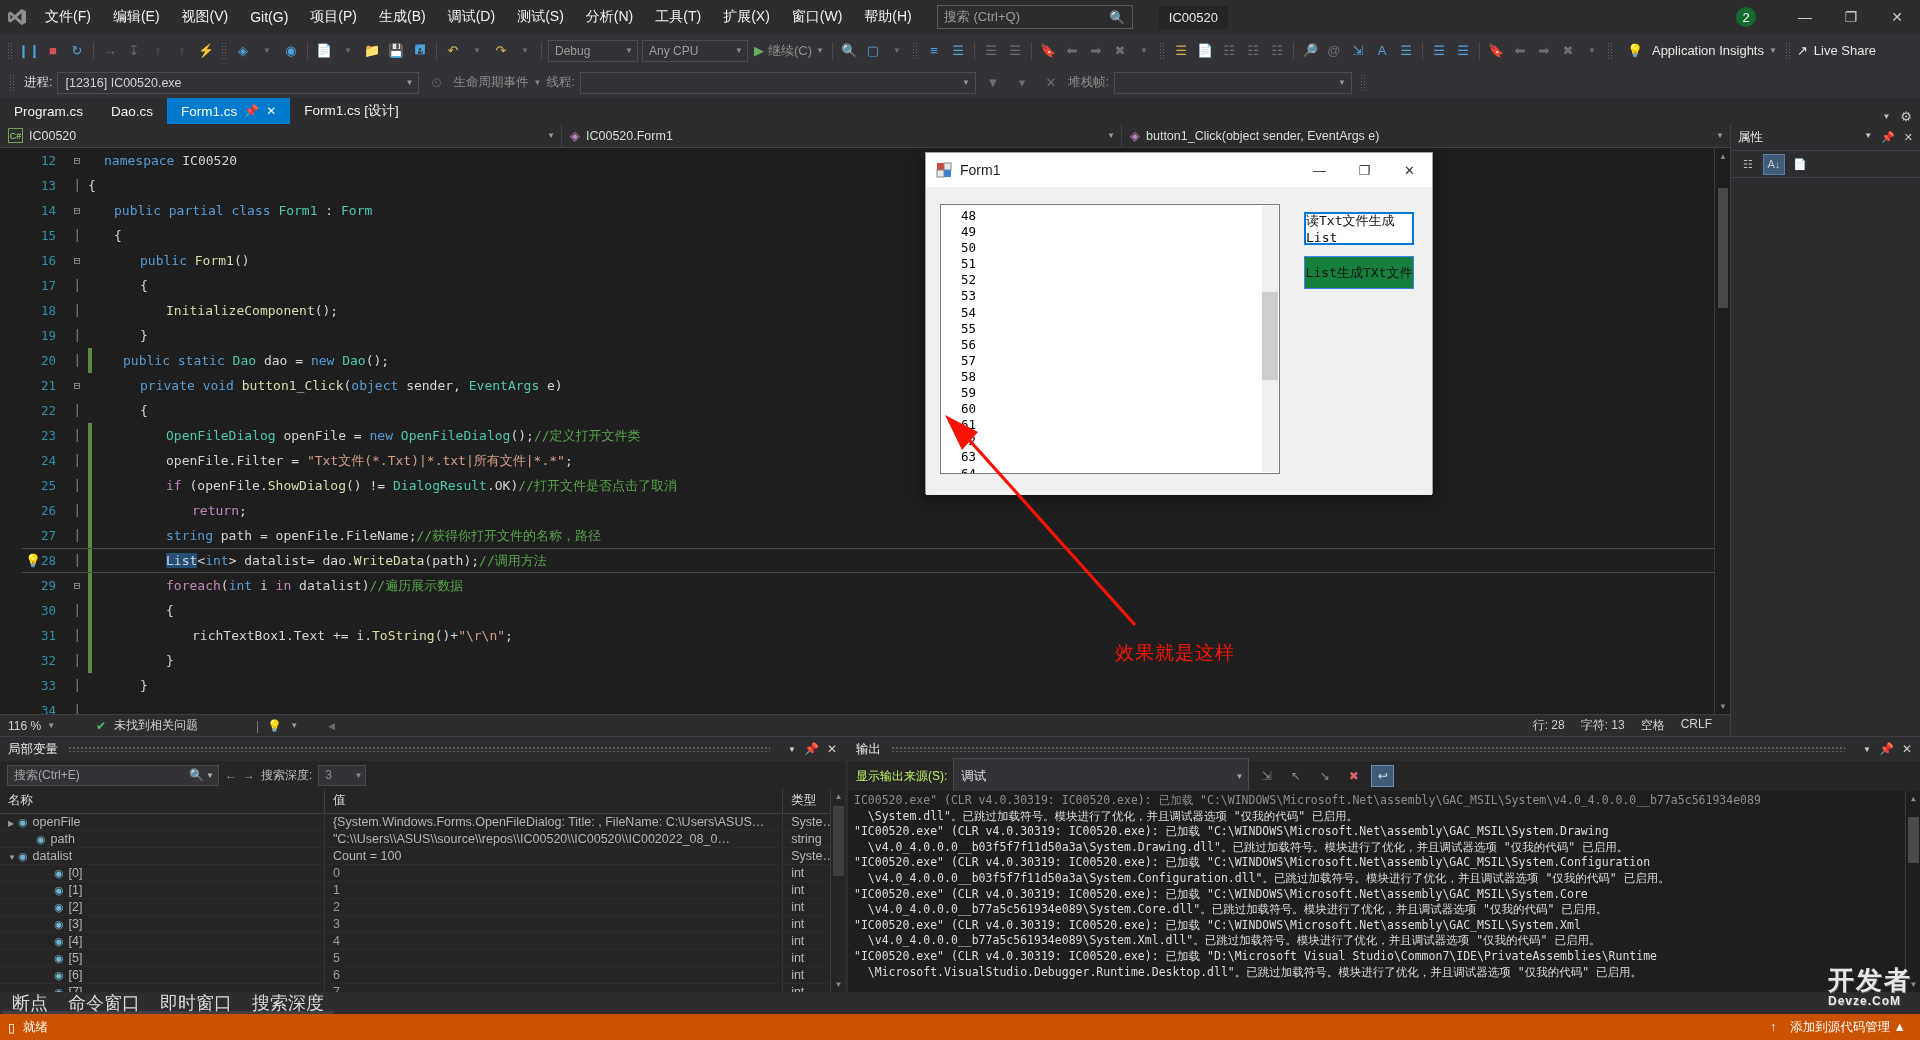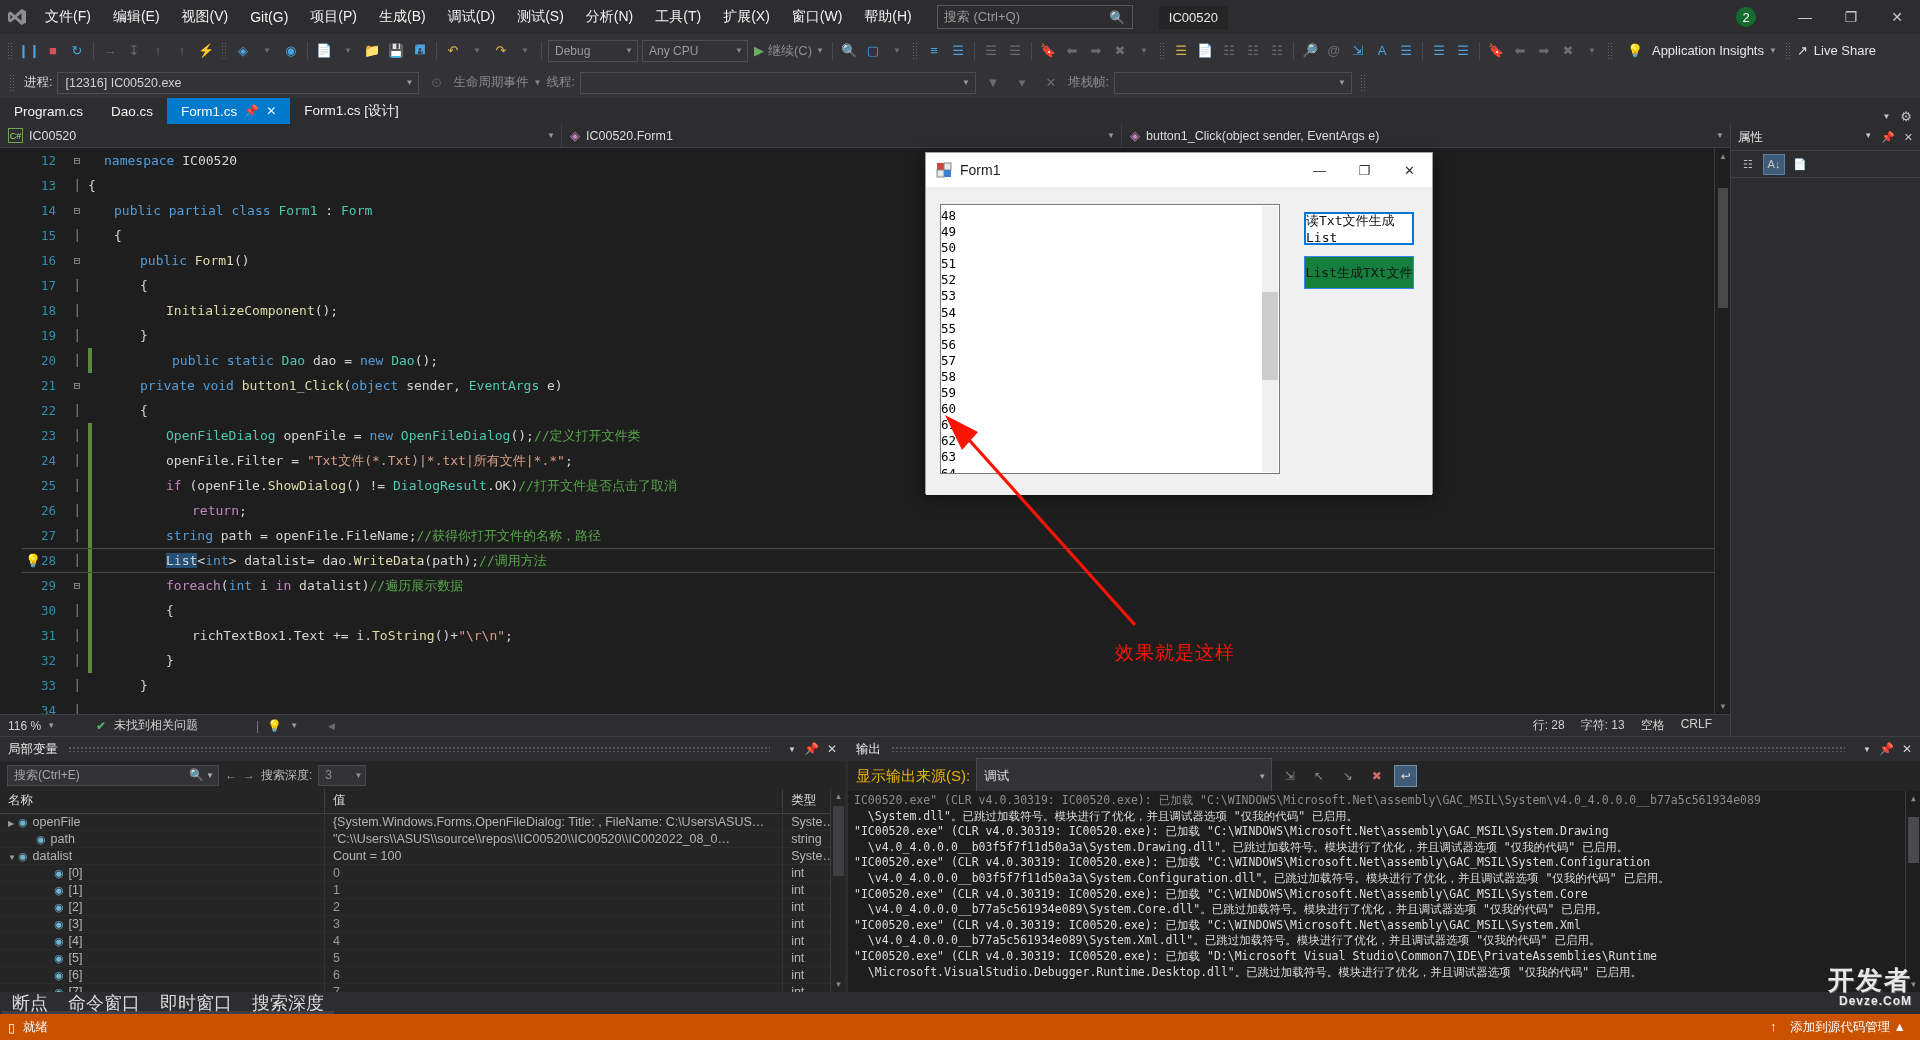--- a/index.html
+++ b/index.html
@@ -130,21 +130,21 @@
   td.val{ color:#c8a98a; }
   td.val.num{ color:#9a9a9a; }
   .expander{ color:#9a9a9a; font-size:8px; display:inline-block; width:10px;}
   .vbubble{ color:#6fb3d2; font-size:11px; margin-right:5px;}
   .locals-body{ flex:1 1 auto; overflow:hidden; position:relative;}
   .lscroll{ position:absolute;right:0;top:0;bottom:0;width:15px;background:#252526;border-left:1px solid #3a3a3a;}
   .lscroll .thumb{ position:absolute;left:2px;width:11px;top:17px;height:70px;background:#3f3f41;}
   .lscroll .arr{position:absolute;left:0;width:15px;height:15px;display:flex;align-items:center;justify-content:center;color:#888;font-size:8px;}
 
   .out-tools{ height:30px;display:flex;align-items:center;gap:6px;padding:0 8px;background:#252526;flex:0 0 30px;}
-  .out-tools .lab{ color:#eab308;font-size:15px;}
+  .out-tools .lab{ color:#bef264;font-size:12px;}
   .ocombo{ width:296px;height:36px;background:#333337;border:1px solid #4a4a4d;color:#e0e0e0;font-size:12.5px;
     display:flex;align-items:center;padding:0 16px 0 7px;position:relative;}
   .ocombo .cv{position:absolute;right:5px;color:#a5a5a5;font-size:8px;}
   .obtn{width:23px;height:22px;display:flex;align-items:center;justify-content:center;color:#8a8a8a;font-size:12px;border:1px solid transparent;}
   .obtn.act{ color:#d0d0d0; }
   .obtn.sel{ background:#3f5b78; border-color:#6a90b5; color:#dcdcdc;}
   .out-body{ flex:1 1 auto; background:#1e1e1e; position:relative; overflow:hidden;
     font-family:"DejaVu Sans Mono", monospace; font-size:11.5px; color:#dcdcdc; line-height:15.6px; padding:2px 4px 0 6px;}
   .out-line{ white-space:pre; }
   .out-line.faded{ color:#8d8d8d; }
@@ -166,41 +166,41 @@
   }
   .f-title{ height:34px;background:#fff;display:flex;align-items:center;padding-left:10px;gap:8px;}
   .f-title .ftxt{ color:#1b1b1b; font-size:14px;}
   .f-ico{ width:16px;height:16px;position:relative;}
   .f-wctrl{ margin-left:auto; display:flex; height:34px;}
   .f-wbtn{ width:45px;height:34px;display:flex;align-items:center;justify-content:center;color:#333;font-size:13px;}
   .f-body{ position:relative; height:308px; background:#f0f0f0; }
   .rtb{
     position:absolute; left:14px; top:17px; width:340px; height:270px; background:#fff;
     border:1px solid #7a7a7a; font-family:"DejaVu Sans Mono", monospace; font-size:12.5px; color:#000;
-    padding:3px 0 0 0; overflow:hidden; line-height:16.1px;
+    padding:3px 0 0 20px; overflow:hidden; line-height:16.1px;
   }
   .rtb .rl{ white-space:pre;}
   .rtb-scroll{ position:absolute; right:1px; top:1px; bottom:1px; width:16px; background:#f0f0f0;}
   .rtb-scroll .thumb{ position:absolute; left:0; width:16px; top:86px; height:88px; background:#cdcdcd;}
   .fbtn{
     position:absolute; background:#15803d; border:1px solid #3b82f6; color:#111;
     font-family:"DejaVu Sans Mono", monospace; font-size:13px; display:flex;align-items:center;justify-content:center;
   }
   .fbtn.primary{ border:2px solid #0078d7; background:#fff; }
   .fbtn.b1{ left:378px; top:25px; width:110px; height:33px; }
   .fbtn.b2{ left:378px; top:69px; width:110px; height:33px; }
 
   
   .annot-svg{ position:absolute; left:940px; top:410px; width:210px; height:230px; pointer-events:none;}
   .annot-text{ position:absolute; left:1115px; top:640px; color:#fa1305; font-size:19px; letter-spacing:1px;}
 
   
   .watermark{ position:absolute; right:8px; bottom:32px; color:#e8e8e8; font-size:26px; font-weight:bold;
      text-shadow:1px 1px 0 #555; letter-spacing:2px;}
-  .watermark .sub{ font-size:12px; letter-spacing:1px; text-align:right; display:block; margin-top:-4px;}
+  .watermark .sub{ font-size:12px; letter-spacing:1px; text-align:left; display:block; margin-top:-4px;}
 </style>
 </head>
 <body>
 
 <div class="app">
 
   <div class="titlebar">
     <div class="vs-logo">
       <svg width="20" height="20" viewBox="0 0 20 20">
           <path d="M14.5 2 L19 4.2 V15.8 L14.5 18 L8 12 L3.4 15.4 L1 14.1 V5.9 L3.4 4.6 L8 8 Z M14.5 6.2 L9.9 10 L14.5 13.8 Z M3.4 7.6 V12.4 L5.7 10 Z" fill="#8f8f8f"></path>
@@ -397,21 +397,21 @@
         <div class="bpgutter"></div>
         <div class="code-area" id="code-area">
             <div class="codeline"><span class="ln">12</span><span class="fold">⊟</span><span class="codetxt" style="margin-left: 16px;"><span class="k">namespace </span><span class="codetxt">IC00520</span></span></div>
             <div class="codeline"><span class="ln">13</span><span class="fold">│</span><span class="codetxt" style="margin-left: 0px;"><span class="codetxt">{</span></span></div>
             <div class="codeline"><span class="ln">14</span><span class="fold">⊟</span><span class="codetxt" style="margin-left: 26px;"><span class="k">public </span><span class="k">partial </span><span class="k">class </span><span class="t">Form1</span><span class="codetxt"> : </span><span class="t">Form</span></span></div>
             <div class="codeline"><span class="ln">15</span><span class="fold">│</span><span class="codetxt" style="margin-left: 26px;"><span class="codetxt">{</span></span></div>
             <div class="codeline"><span class="ln">16</span><span class="fold">⊟</span><span class="codetxt" style="margin-left: 52px;"><span class="k">public </span><span class="m">Form1</span><span class="codetxt">()</span></span></div>
             <div class="codeline"><span class="ln">17</span><span class="fold">│</span><span class="codetxt" style="margin-left: 52px;"><span class="codetxt">{</span></span></div>
             <div class="codeline"><span class="ln">18</span><span class="fold">│</span><span class="codetxt" style="margin-left: 78px;"><span class="m">InitializeComponent</span><span class="codetxt">();</span></span></div>
             <div class="codeline"><span class="ln">19</span><span class="fold">│</span><span class="codetxt" style="margin-left: 52px;"><span class="codetxt">}</span></span></div>
-            <div class="codeline"><span class="ln">20</span><span class="fold">│</span><span class="chg"></span><span class="codetxt" style="margin-left: 84px;"><span class="k">public </span><span class="k">static </span><span class="t">Dao</span><span class="codetxt"> dao = </span><span class="k">new </span><span class="t">Dao</span><span class="codetxt">();</span></span></div>
+            <div class="codeline"><span class="ln">20</span><span class="fold">│</span><span class="chg"></span><span class="codetxt" style="margin-left: 35px;"><span class="k">public </span><span class="k">static </span><span class="t">Dao</span><span class="codetxt"> dao = </span><span class="k">new </span><span class="t">Dao</span><span class="codetxt">();</span></span></div>
             <div class="codeline"><span class="ln">21</span><span class="fold">⊟</span><span class="codetxt" style="margin-left: 52px;"><span class="k">private </span><span class="k">void </span><span class="m">button1_Click</span><span class="codetxt">(</span><span class="k">object</span><span class="codetxt"> sender, </span><span class="t">EventArgs</span><span class="codetxt"> e)</span></span></div>
             <div class="codeline"><span class="ln">22</span><span class="fold">│</span><span class="codetxt" style="margin-left: 52px;"><span class="codetxt">{</span></span></div>
             <div class="codeline"><span class="ln">23</span><span class="fold">│</span><span class="chg"></span><span class="codetxt" style="margin-left: 78px;"><span class="t">OpenFileDialog</span><span class="codetxt"> openFile = </span><span class="k">new</span><span class="codetxt"> </span><span class="t">OpenFileDialog</span><span class="codetxt">();</span><span class="c">//定义打开文件类</span></span></div>
             <div class="codeline"><span class="ln">24</span><span class="fold">│</span><span class="chg"></span><span class="codetxt" style="margin-left: 78px;"><span class="codetxt">openFile.Filter = </span><span class="s">"Txt文件(*.Txt)|*.txt|所有文件|*.*"</span><span class="codetxt">;</span></span></div>
             <div class="codeline"><span class="ln">25</span><span class="fold">│</span><span class="chg"></span><span class="codetxt" style="margin-left: 78px;"><span class="kctl">if</span><span class="codetxt"> (openFile.</span><span class="m">ShowDialog</span><span class="codetxt">() != </span><span class="t">DialogResult</span><span class="codetxt">.OK)</span><span class="c">//打开文件是否点击了取消</span></span></div>
             <div class="codeline"><span class="ln">26</span><span class="fold">│</span><span class="chg"></span><span class="codetxt" style="margin-left: 104px;"><span class="kctl">return</span><span class="codetxt">;</span></span></div>
             <div class="codeline"><span class="ln">27</span><span class="fold">│</span><span class="chg"></span><span class="codetxt" style="margin-left: 78px;"><span class="k">string</span><span class="codetxt"> path = openFile.FileName;</span><span class="c">//获得你打开文件的名称，路径</span></span></div>
             <div class="codeline cur-line"><span class="bulb">💡</span><span class="ln">28</span><span class="fold">│</span><span class="chg"></span><span class="codetxt" style="margin-left: 78px;"><span class="sel">List</span><span class="codetxt">&lt;</span><span class="k">int</span><span class="codetxt">&gt; datalist= dao.</span><span class="m">WriteData</span><span class="codetxt">(path);</span><span class="c">//调用方法</span></span></div>
             <div class="codeline"><span class="ln">29</span><span class="fold">⊟</span><span class="chg"></span><span class="codetxt" style="margin-left: 78px;"><span class="kctl">foreach</span><span class="codetxt">(</span><span class="k">int</span><span class="codetxt"> i </span><span class="kctl">in</span><span class="codetxt"> datalist)</span><span class="c">//遍历展示数据</span></span></div>
             <div class="codeline"><span class="ln">30</span><span class="fold">│</span><span class="chg"></span><span class="codetxt" style="margin-left: 78px;"><span class="codetxt">{</span></span></div>

